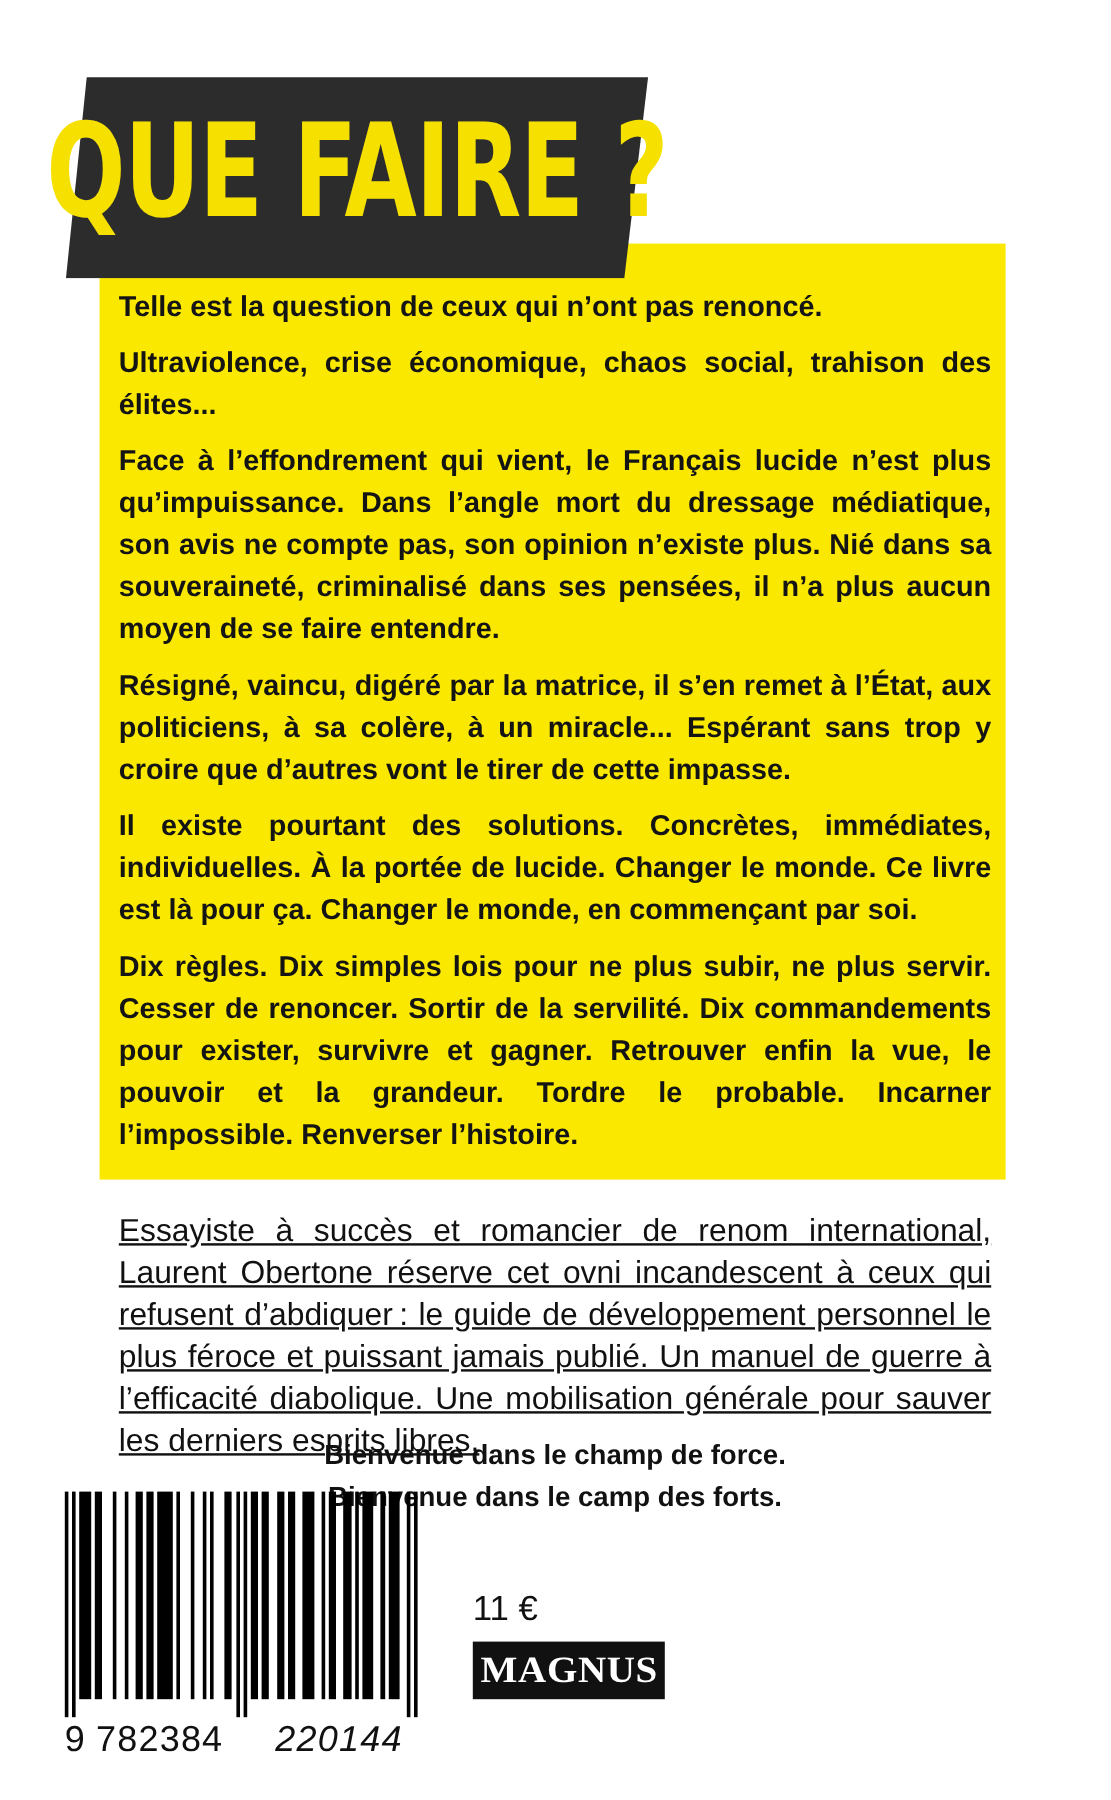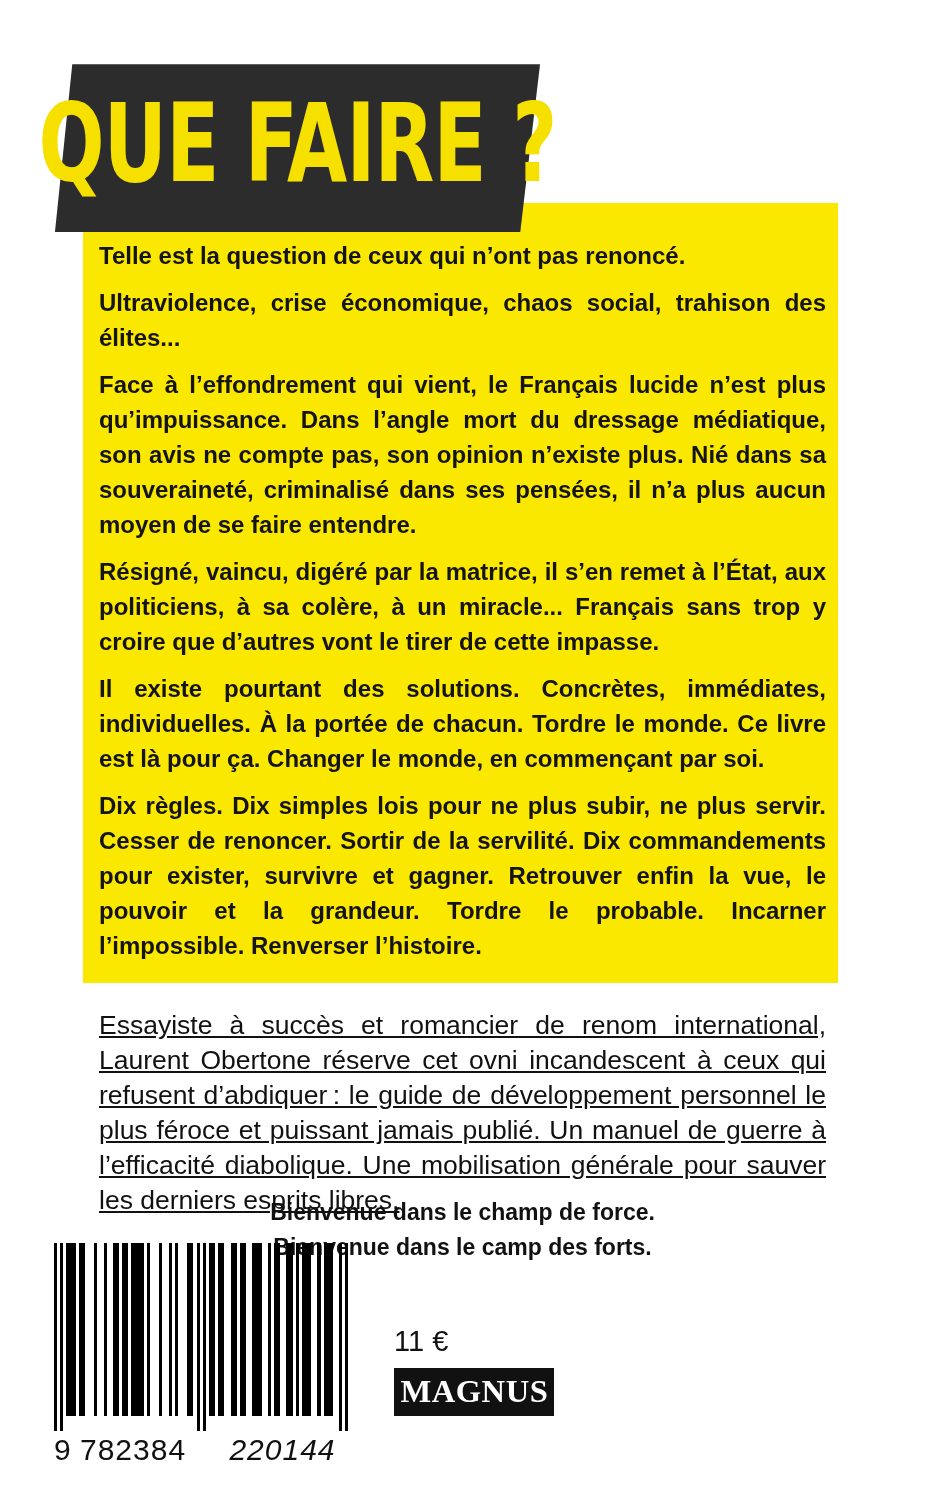--- a/index.html
+++ b/index.html
@@ -173,22 +173,22 @@
 
 <div id="title-banner">
   <div class="banner-shape"></div>
   <div class="banner-text">QUE FAIRE ?</div>
 </div>
 
 <div id="blurb">
   <p>Telle est la question de ceux qui n’ont pas renoncé.</p>
   <p>Ultraviolence, crise économique, chaos social, trahison des élites...</p>
   <p>Face à l’effondrement qui vient, le Français lucide n’est plus qu’impuissance. Dans l’angle mort du dressage médiatique, son avis ne compte pas, son opinion n’existe plus. Nié dans sa souveraineté, criminalisé dans ses pensées, il n’a plus aucun moyen de se faire entendre.</p>
-  <p>Résigné, vaincu, digéré par la matrice, il s’en remet à l’État, aux politiciens, à sa colère, à un miracle... Français sans trop y croire que d’autres vont le tirer de cette impasse.</p>
-  <p>Il existe pourtant des solutions. Concrètes, immédiates, individuelles. À la portée de chacun. Tordre le monde. Ce livre est là pour ça. Changer le monde, en commençant par soi.</p>
+  <p>Résigné, vaincu, digéré par la matrice, il s’en remet à l’État, aux politiciens, à sa colère, à un miracle... Espérant sans trop y croire que d’autres vont le tirer de cette impasse.</p>
+  <p>Il existe pourtant des solutions. Concrètes, immédiates, individuelles. À la portée de lucide. Changer le monde. Ce livre est là pour ça. Changer le monde, en commençant par soi.</p>
   <p>Dix règles. Dix simples lois pour ne plus subir, ne plus servir. Cesser de renoncer. Sortir de la servilité. Dix commandements pour exister, survivre et gagner. Retrouver enfin la vue, le pouvoir et la grandeur. Tordre le probable. Incarner l’impossible. Renverser l’histoire.</p>
 </div>
 
 <div id="author-note">
   <p>Essayiste à succès et romancier de renom international, Laurent Obertone réserve cet ovni incandescent à ceux qui refusent d’abdiquer : le guide de développement personnel le plus féroce et puissant jamais publié. Un manuel de guerre à l’efficacité diabolique. Une mobilisation générale pour sauver les derniers esprits libres.</p>
 </div>
 
 <div id="tagline">
   <p>Bienvenue dans le champ de force.</p>
   <p>Bienvenue dans le camp des forts.</p>

